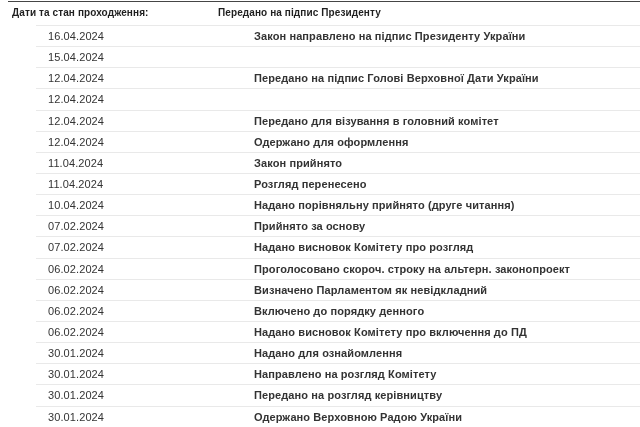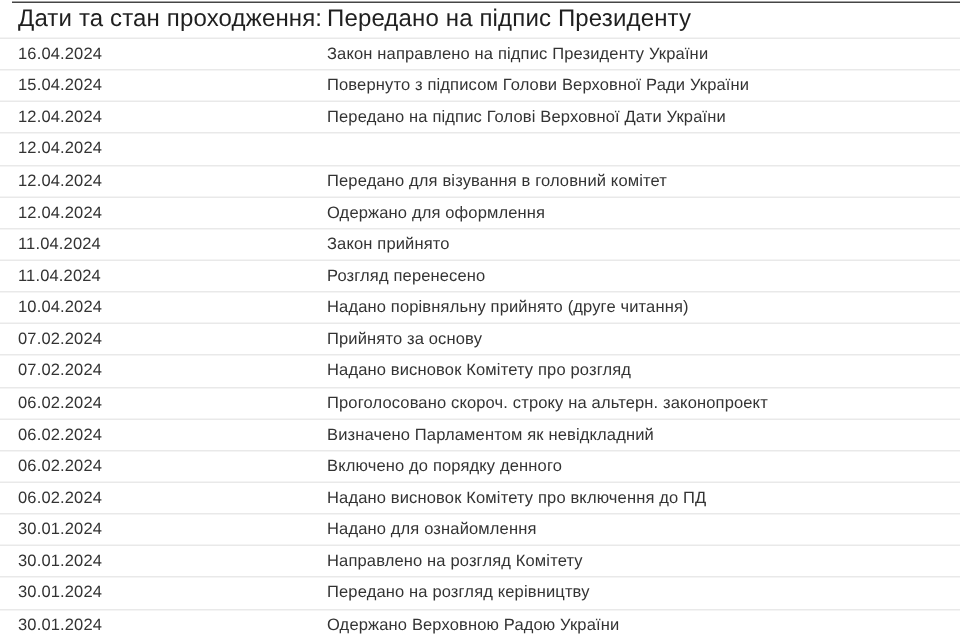--- a/index.html
+++ b/index.html
@@ -24,47 +24,49 @@
     height: 1px;
     background: #454545;
   }
   .thead {
     display: flex;
     align-items: center;
     height: 25px;
     box-sizing: border-box;
   }
   .thead .cell {
-    font-size: 16px;
-    font-weight: normal;
+    font-size: 10px;
+    font-weight: bold;
     color: #1f1f1f;
     letter-spacing: 0.1px;
     white-space: nowrap;
   }
   .row {
     display: flex;
     align-items: center;
     height: 21.15px;
     box-sizing: border-box;
     border-top: 1px solid #e9e9e9;
     background: #ffffff;
+    margin-left: 36px;
   }
   .cell {
     box-sizing: border-box;
     overflow: hidden;
     white-space: nowrap;
   }
   .col-date {
     width: 218px;
     padding-left: 12px;
     flex: 0 0 auto;
   }
   .col-status {
     flex: 1 1 auto;
     padding-right: 8px;
+    font-weight: bold;
   }
   .row .cell {
     font-size: 11px;
     color: #333333;
     letter-spacing: 0.1px;
   }
 </style>
 </head>
 <body>
 
@@ -77,21 +79,20 @@
   </div>
 
   <div id="rows">
     <div class="row">
       <div class="cell col-date">16.04.2024</div>
       <div class="cell col-status">Закон направлено на підпис Президенту України</div>
     </div>
 
     <div class="row">
       <div class="cell col-date">15.04.2024</div>
-      <div class="cell col-status">Повернуто з підписом Голови Верховної Ради України</div>
     </div>
 
     <div class="row">
       <div class="cell col-date">12.04.2024</div>
       <div class="cell col-status">Передано на підпис Голові Верховної Дати України</div>
     </div>
 
     <div class="row">
       <div class="cell col-date">12.04.2024</div>
     </div>

